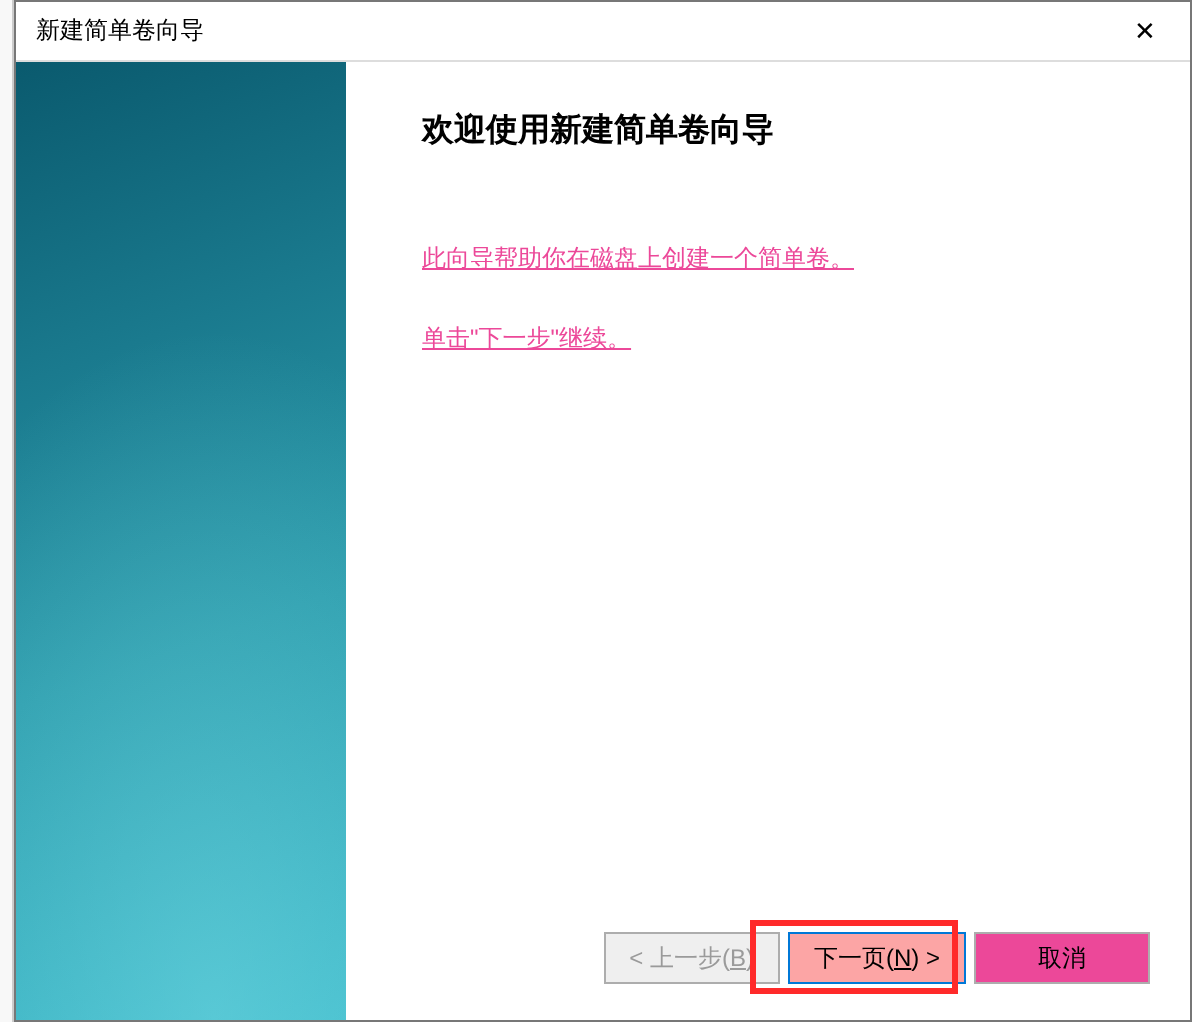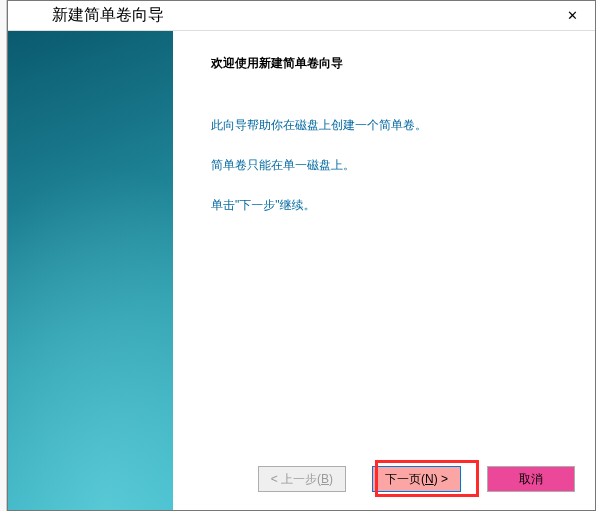--- a/index.html
+++ b/index.html
@@ -26,23 +26,22 @@
   .titlebar {
     height: 30px;
     background: #ffffff;
     display: flex;
     align-items: center;
     justify-content: space-between;
     padding: 0 0 0 10px;
     border-bottom: 1px solid #ddd;
   }
   .titlebar-text {
-    font-size: 16px;
+    font-size: 12px;
     color: #000;
-    margin-left: 34px;
   }
   .close-btn {
     width: 45px;
     height: 30px;
     display: flex;
     align-items: center;
     justify-content: center;
     font-size: 13px;
     font-family: Arial, sans-serif;
     cursor: pointer;
@@ -62,37 +61,38 @@
     inset: 0;
     background: radial-gradient(ellipse 200% 120% at 60% 100%, rgba(120,220,230,0.5) 0%, rgba(10,80,100,0) 60%);
   }
   .main {
     flex: 1;
     padding: 24px 32px 10px 38px;
     display: flex;
     flex-direction: column;
   }
   .heading {
-    font-size: 12px;
+    font-size: 16px;
     font-weight: bold;
     color: #000;
     margin-bottom: 44px;
   }
   .body-text {
     font-size: 12px;
-    color: #0369a1;
+    color: #ec4899;
     line-height: 1.5;
     margin-bottom: 22px;
+    text-decoration: underline;
   }
   .button-row {
     position: absolute;
     bottom: 18px;
     right: 20px;
     display: flex;
-    gap: 26px;
+    gap: 4px;
     align-items: center;
   }
   .btn {
     min-width: 88px;
     height: 26px;
     padding: 0 12px;
     border: 1px solid #adadad;
     background: #ec4899;
     font-size: 12px;
     display: inline-flex;
@@ -143,21 +143,20 @@
     <div class="close-btn">
       <span>✕</span>
     </div>
   </div>
 
   <div class="content">
     <div class="side-image"></div>
     <div class="main">
       <div class="heading">欢迎使用新建简单卷向导</div>
       <div class="body-text">此向导帮助你在磁盘上创建一个简单卷。</div>
-      <div class="body-text">简单卷只能在单一磁盘上。</div>
       <div class="body-text">单击"下一步"继续。</div>
     </div>
   </div>
 
   <div class="button-row">
     <button class="btn" disabled="">
       <span>&lt; 上一步(</span>
         <span class="mnemonic">B</span>
         <span>)</span>
     </button>

